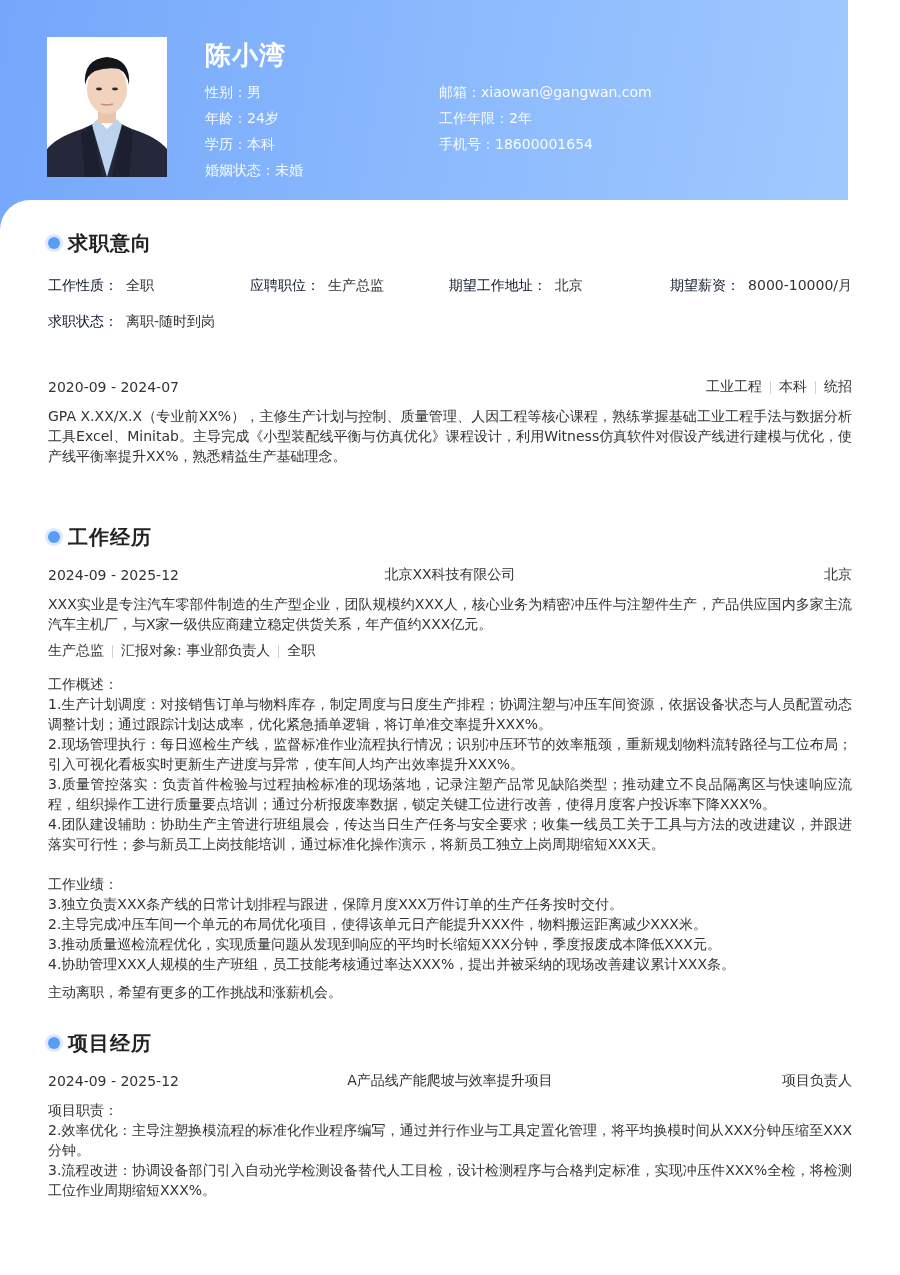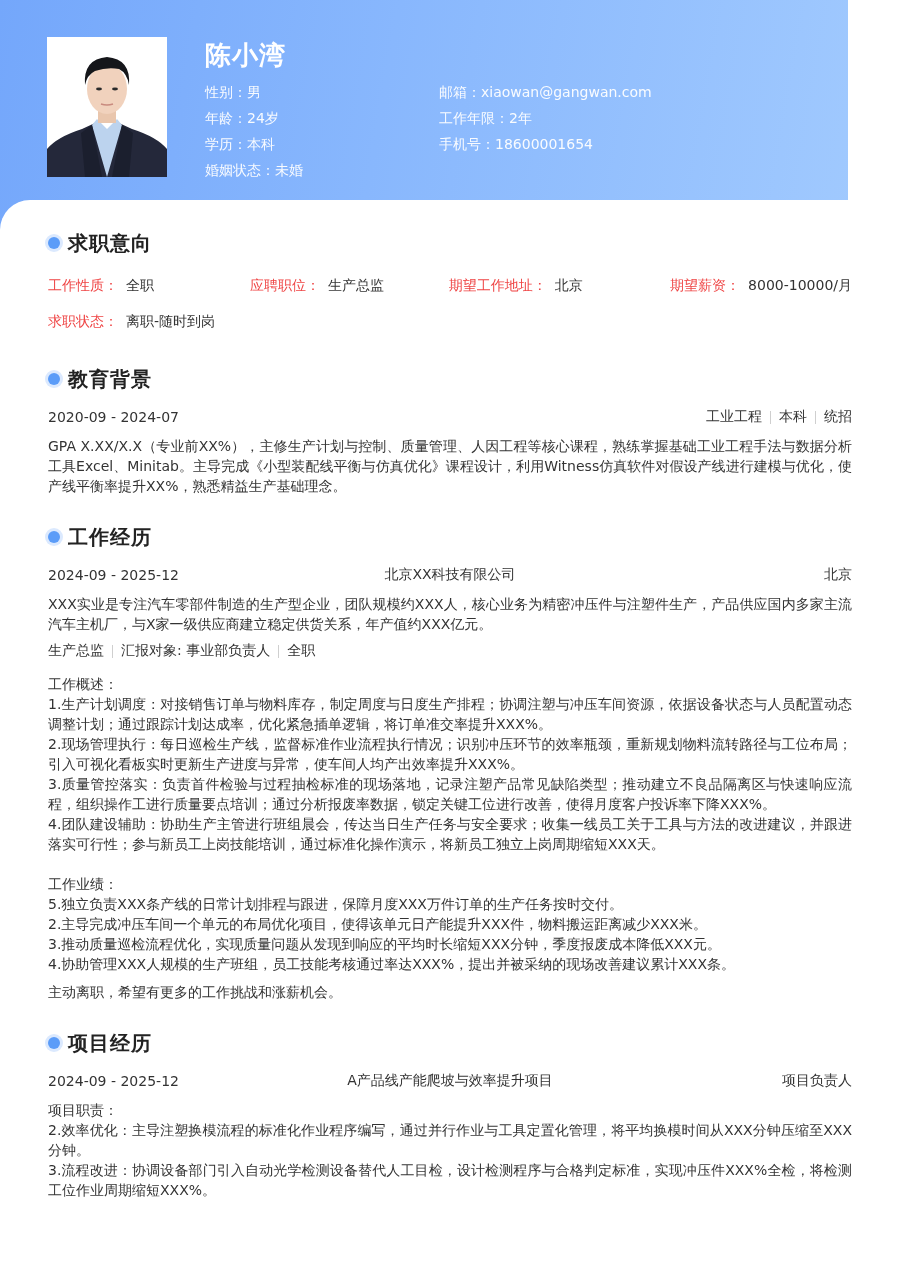--- a/index.html
+++ b/index.html
@@ -41,21 +41,21 @@
 
   .row3 { display: flex; justify-content: space-between; align-items: center; font-size: 14px; color: #333; height: 22px; }
   .row3 .c-mid { position: absolute; left: 0; right: 0; text-align: center; pointer-events: none; }
   .row3wrap { position: relative; }
   .tags { display: flex; align-items: center; }
   .sep { display: inline-block; width: 1px; height: 13px; background: #cfcfcf; margin: 0 8px; }
 
   .para { font-size: 14px; line-height: 20px; color: #333; text-align: justify; }
   .kv-row { display: flex; font-size: 14px; height: 22px; align-items: center; }
   .kv { white-space: nowrap; }
-  .kv .k { color: #ef4444; font-family: Liberation Serif, serif; }
+  .kv .k { color: #0f172a; font-family: Liberation Serif, serif; }
   .kv .v { color: #333; margin-left: 8px; }
 </style>
 </head>
 <body>
 
 <div class="header">
   <div class="photo" title="证件照">
     <svg width="120" height="140" viewBox="0 0 120 140">
       <rect width="120" height="140" fill="#ffffff"></rect>
 
@@ -104,24 +104,20 @@
     <div class="kv" style="width:203px;margin-left:8px;"><span class="k">应聘职位：</span><span class="v">生产总监</span></div>
     <div class="kv" style="width:226px;"><span class="k">期望工作地址：</span><span class="v">北京</span></div>
     <div class="kv" style="flex:1; text-align:right;"><span class="k">期望薪资：</span><span class="v">8000-10000/月</span></div>
   </div>
   <div class="kv-row" style="margin-top:14px;">
     <div class="kv"><span class="k">求职状态：</span><span class="v">离职-随时到岗</span></div>
   </div>
 </div>
 
 <div class="section" style="top:364px;">
-  <div class="section-title">
-    <span class="dot"></span>
-    <span class="section-title-text">教育背景</span>
-  </div>
   <div class="row3wrap" style="margin-top:12px;">
     <div class="row3">
       <span>2020-09 - 2024-07</span>
       <span class="tags">
         <span>工业工程</span>
         <span class="sep"></span>
         <span>本科</span>
         <span class="sep"></span>
         <span>统招</span>
       </span>
@@ -152,21 +148,21 @@
   </div>
   <div style="margin-top:12px;">
     <p class="para">工作概述：</p>
     <p class="para">1.生产计划调度：对接销售订单与物料库存，制定周度与日度生产排程；协调注塑与冲压车间资源，依据设备状态与人员配置动态调整计划；通过跟踪计划达成率，优化紧急插单逻辑，将订单准交率提升XXX%。</p>
     <p class="para">2.现场管理执行：每日巡检生产线，监督标准作业流程执行情况；识别冲压环节的效率瓶颈，重新规划物料流转路径与工位布局；引入可视化看板实时更新生产进度与异常，使车间人均产出效率提升XXX%。</p>
     <p class="para">3.质量管控落实：负责首件检验与过程抽检标准的现场落地，记录注塑产品常见缺陷类型；推动建立不良品隔离区与快速响应流程，组织操作工进行质量要点培训；通过分析报废率数据，锁定关键工位进行改善，使得月度客户投诉率下降XXX%。</p>
     <p class="para">4.团队建设辅助：协助生产主管进行班组晨会，传达当日生产任务与安全要求；收集一线员工关于工具与方法的改进建议，并跟进落实可行性；参与新员工上岗技能培训，通过标准化操作演示，将新员工独立上岗周期缩短XXX天。</p>
   </div>
   <div style="margin-top:20px;">
     <p class="para">工作业绩：</p>
-    <p class="para">5.独立负责XXX条产线的日常计划排程与跟进，保障月度XXX万件订单的生产任务按时交付。</p>
+    <p class="para">3.独立负责XXX条产线的日常计划排程与跟进，保障月度XXX万件订单的生产任务按时交付。</p>
     <p class="para">2.主导完成冲压车间一个单元的布局优化项目，使得该单元日产能提升XXX件，物料搬运距离减少XXX米。</p>
     <p class="para">3.推动质量巡检流程优化，实现质量问题从发现到响应的平均时长缩短XXX分钟，季度报废成本降低XXX元。</p>
     <p class="para">4.协助管理XXX人规模的生产班组，员工技能考核通过率达XXX%，提出并被采纳的现场改善建议累计XXX条。</p>
   </div>
   <p class="para" style="margin-top:8px;">主动离职，希望有更多的工作挑战和涨薪机会。</p>
 </div>
 
 <div class="section" style="top:1028px;">
   <div class="section-title">
     <span class="dot"></span>

